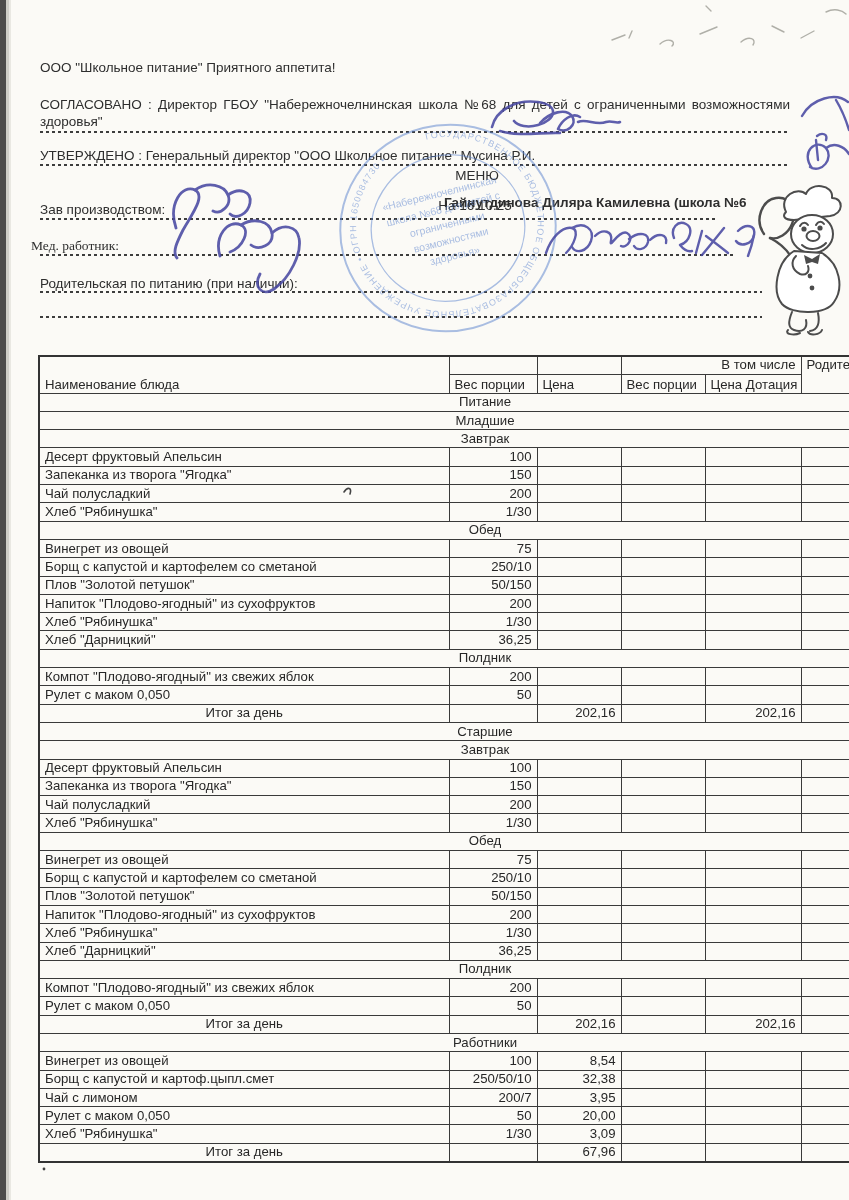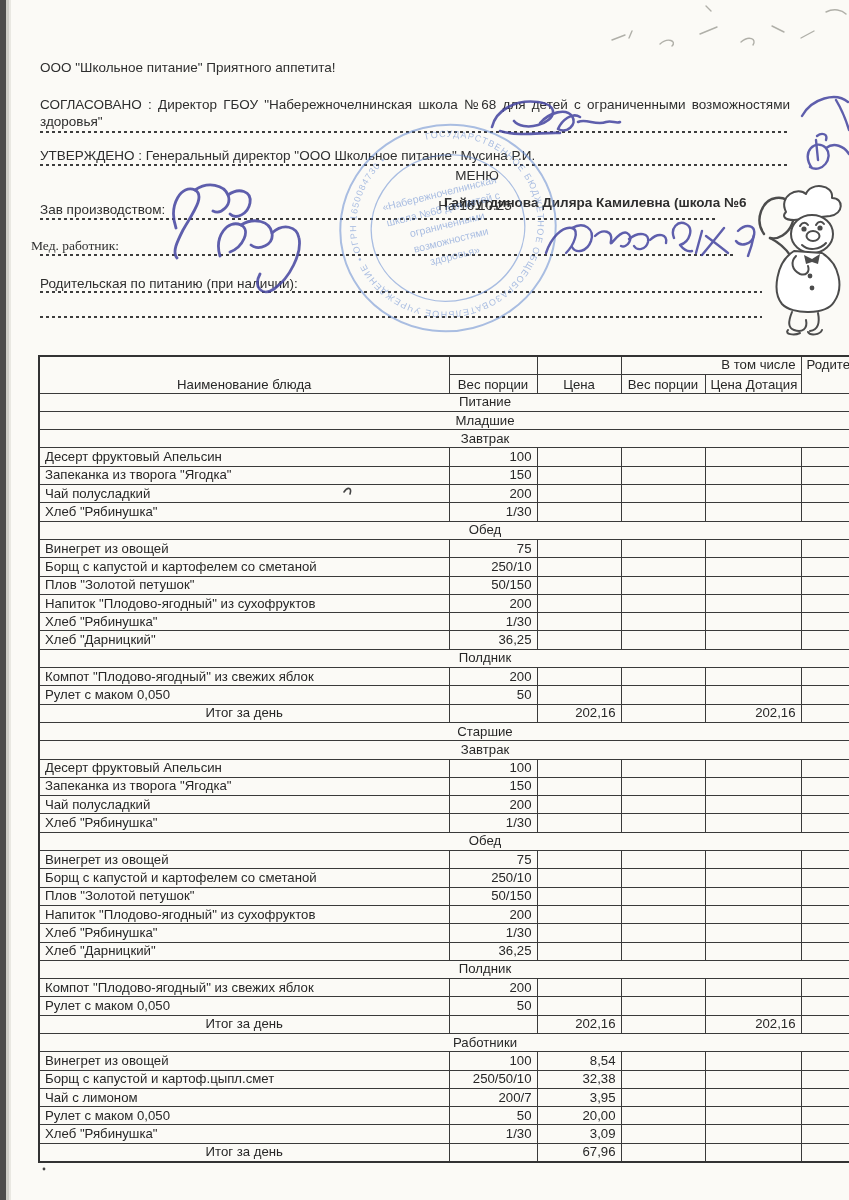--- a/index.html
+++ b/index.html
@@ -31,21 +31,21 @@
   }
   table.menu td,table.menu th{
     border:1px solid #3a3a3a;height:17.3px;line-height:16px;
     padding:0 5px;font-weight:normal;overflow:hidden;white-space:nowrap;
   }
   table.menu{border:2px solid #333;}
   td.sec{text-align:center;}
   td.name{text-align:left;}
   td.num{text-align:right;}
   td.tot{text-align:center;}
-  th.h-bottom{vertical-align:bottom;text-align:center;}
+  th.h-bottom{vertical-align:bottom;text-align:left;}
   th.h-top{vertical-align:top;text-align:right;}
   th.wrap{white-space:normal;line-height:18px;vertical-align:top;}
 
   svg{position:absolute;}
   .ink{stroke:#4949a2;fill:none;stroke-linecap:round;stroke-linejoin:round;opacity:.88;}
   .pencil{stroke:#97978f;fill:none;stroke-linecap:round;opacity:.75;}
 </style>
 </head>
 <body>
 

